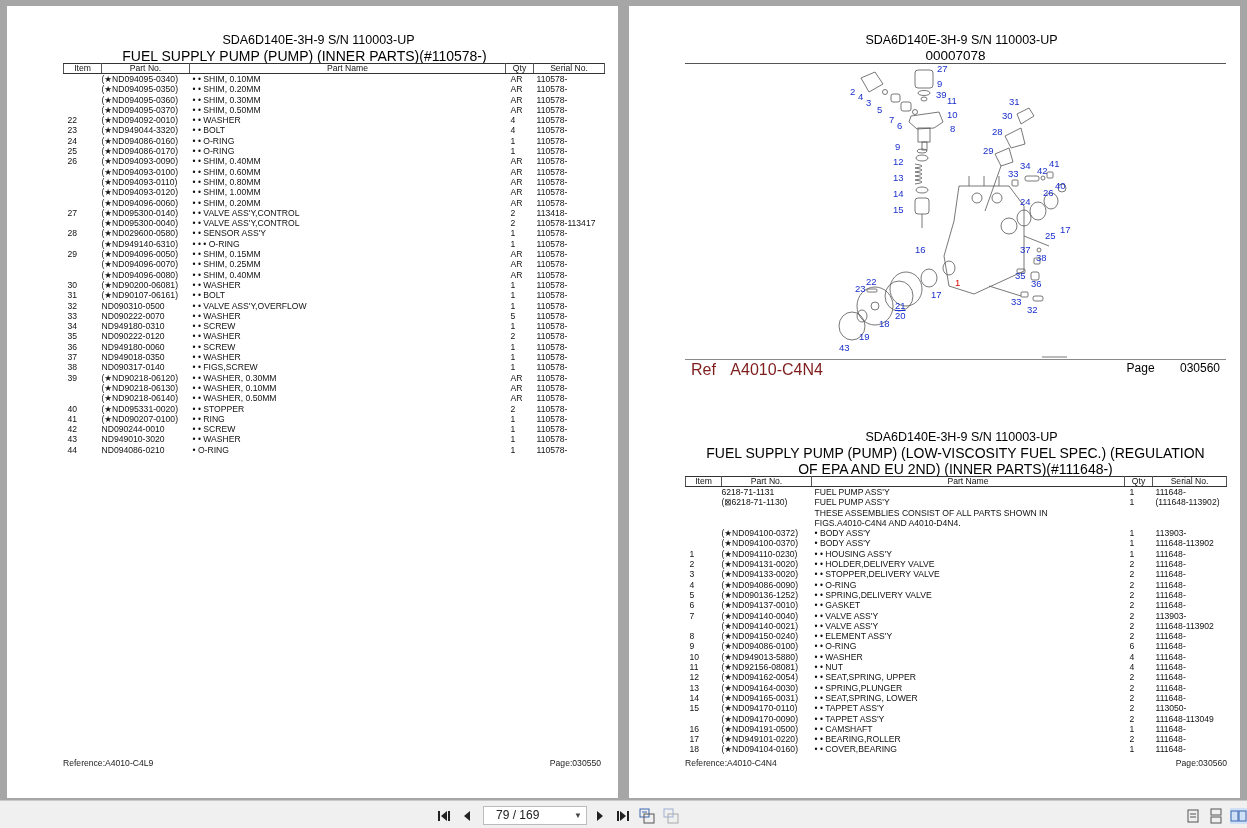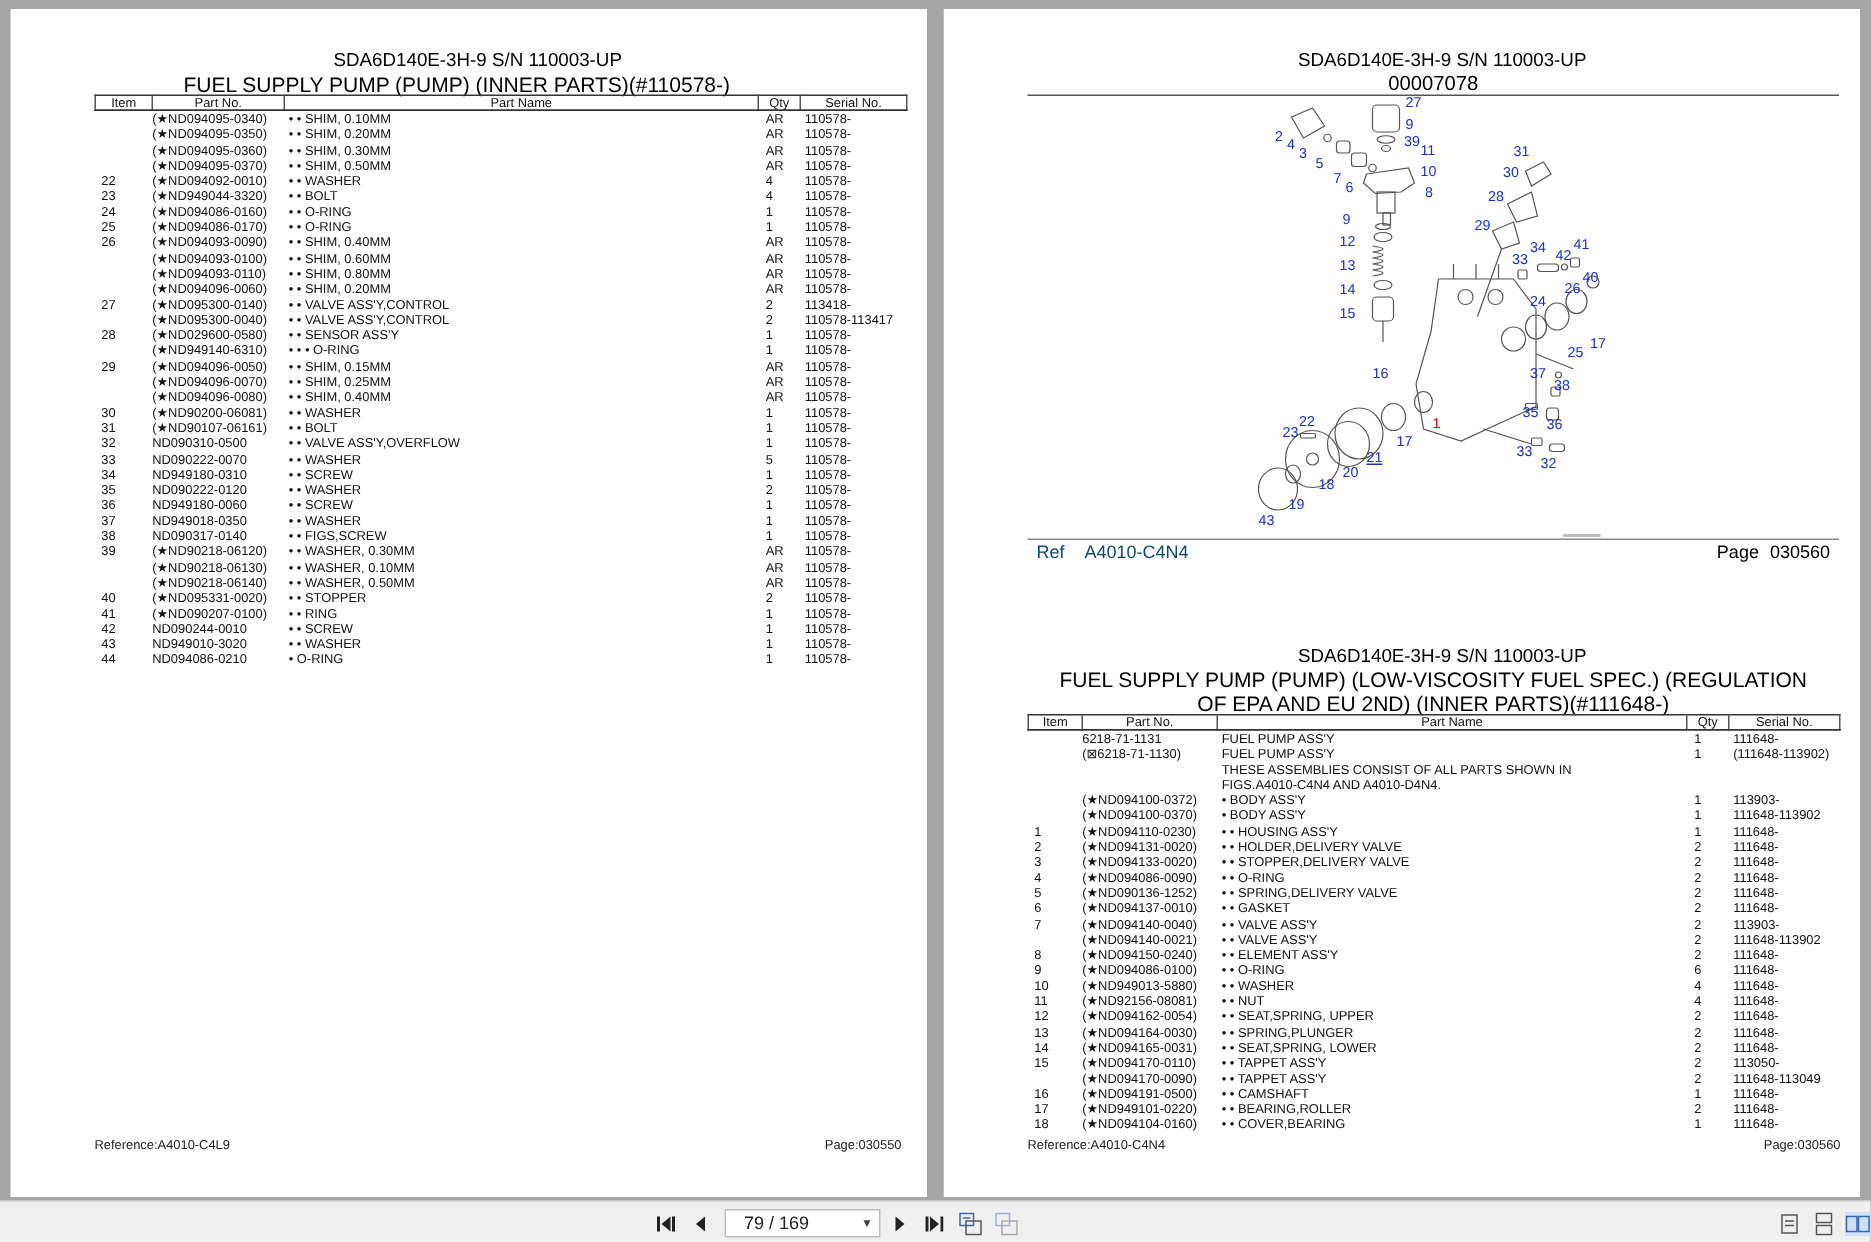--- a/index.html
+++ b/index.html
@@ -123,20 +123,27 @@
               <td class="c-item"></td>
               <td class="c-pn">(★ND094093-0100)</td>
               <td class="c-name">• • SHIM, 0.60MM</td>
               <td class="c-qty">AR</td>
               <td class="c-ser">110578-</td>
             </tr>
             <tr>
               <td class="c-item"></td>
               <td class="c-pn">(★ND094093-0110)</td>
               <td class="c-name">• • SHIM, 0.80MM</td>
+              <td class="c-qty">AR</td>
+              <td class="c-ser">110578-</td>
+            </tr>
+            <tr>
+              <td class="c-item"></td>
+              <td class="c-pn">(★ND094093-0120)</td>
+              <td class="c-name">• • SHIM, 1.00MM</td>
               <td class="c-qty">AR</td>
               <td class="c-ser">110578-</td>
             </tr>
             <tr>
               <td class="c-item"></td>
               <td class="c-pn">(★ND094096-0060)</td>
               <td class="c-name">• • SHIM, 0.20MM</td>
               <td class="c-qty">AR</td>
               <td class="c-ser">110578-</td>
             </tr>
@@ -418,37 +425,37 @@
           <span class="callout" style="left: 286px; top: 238px;">16</span>
           <span class="callout" style="left: 391px; top: 238px;">37</span>
           <span class="callout" style="left: 407px; top: 246px;">38</span>
           <span class="callout red" style="left: 326px; top: 271px;">1</span>
           <span class="callout" style="left: 386px; top: 264px;">35</span>
           <span class="callout" style="left: 237px; top: 270px;">22</span>
           <span class="callout" style="left: 402px; top: 272px;">36</span>
           <span class="callout" style="left: 226px; top: 277px;">23</span>
           <span class="callout" style="left: 302px; top: 283px;">17</span>
           <span class="callout" style="left: 382px; top: 290px;">33</span>
-          <span class="callout" style="left: 282px; top: 294px; text-decoration: underline;">21</span>
+          <span class="callout" style="left: 266px; top: 294px; text-decoration: underline;">21</span>
           <span class="callout" style="left: 398px; top: 298px;">32</span>
           <span class="callout" style="left: 266px; top: 304px;">20</span>
           <span class="callout" style="left: 250px; top: 312px;">18</span>
           <span class="callout" style="left: 230px; top: 325px;">19</span>
           <span class="callout" style="left: 210px; top: 336px;">43</span>
         </div>
     </div>
 
     <div class="hr" style="left:56px;width:541px;top:353px;background:#888;"></div>
-    <div style="position:absolute;left:62px;top:355px;font-size:12px;color:#0c4a6e;">
+    <div style="position:absolute;left:62px;top:355px;font-size:16px;color:#7f1d1d;">
       <span>Ref</span>
       <span style="margin-left:10px;">A4010-C4N4</span>
     </div>
     <div style="position:absolute;right:20px;top:355px;font-size:12px;color:#000;">
       <span>Page</span>
-      <span style="margin-left:4px;">030560</span>
+      <span style="margin-left:22px;">030560</span>
     </div>
 
     <div class="doc-model" style="position:absolute;left:56px;width:541px;top:424px;">SDA6D140E-3H-9 S/N 110003-UP</div>
     <div class="doc-title" style="position:absolute;left:56px;width:541px;top:439px;">FUEL SUPPLY PUMP (PUMP) (LOW-VISCOSITY FUEL SPEC.) (REGULATION</div>
     <div class="doc-title" style="position:absolute;left:56px;width:541px;top:455px;">OF EPA AND EU 2ND) (INNER PARTS)(#111648-)</div>
     <div style="position:absolute;left:56px;top:470px;width:541px;">
       <table class="parts" id="right-table">
         <colgroup>
             <col style="width:36px">
             <col style="width:90px">

